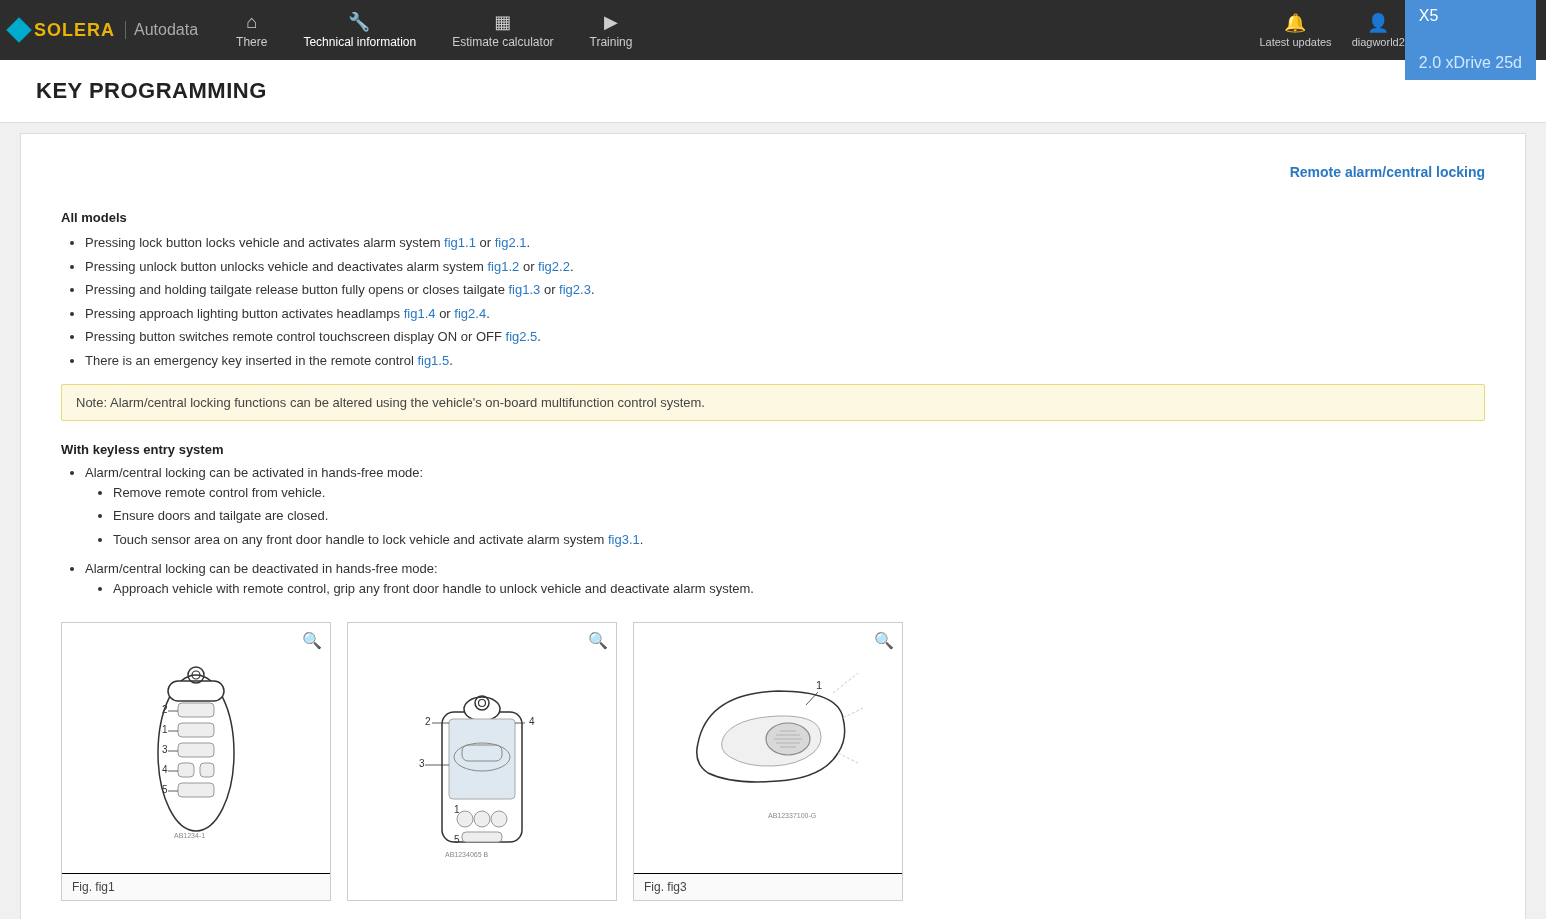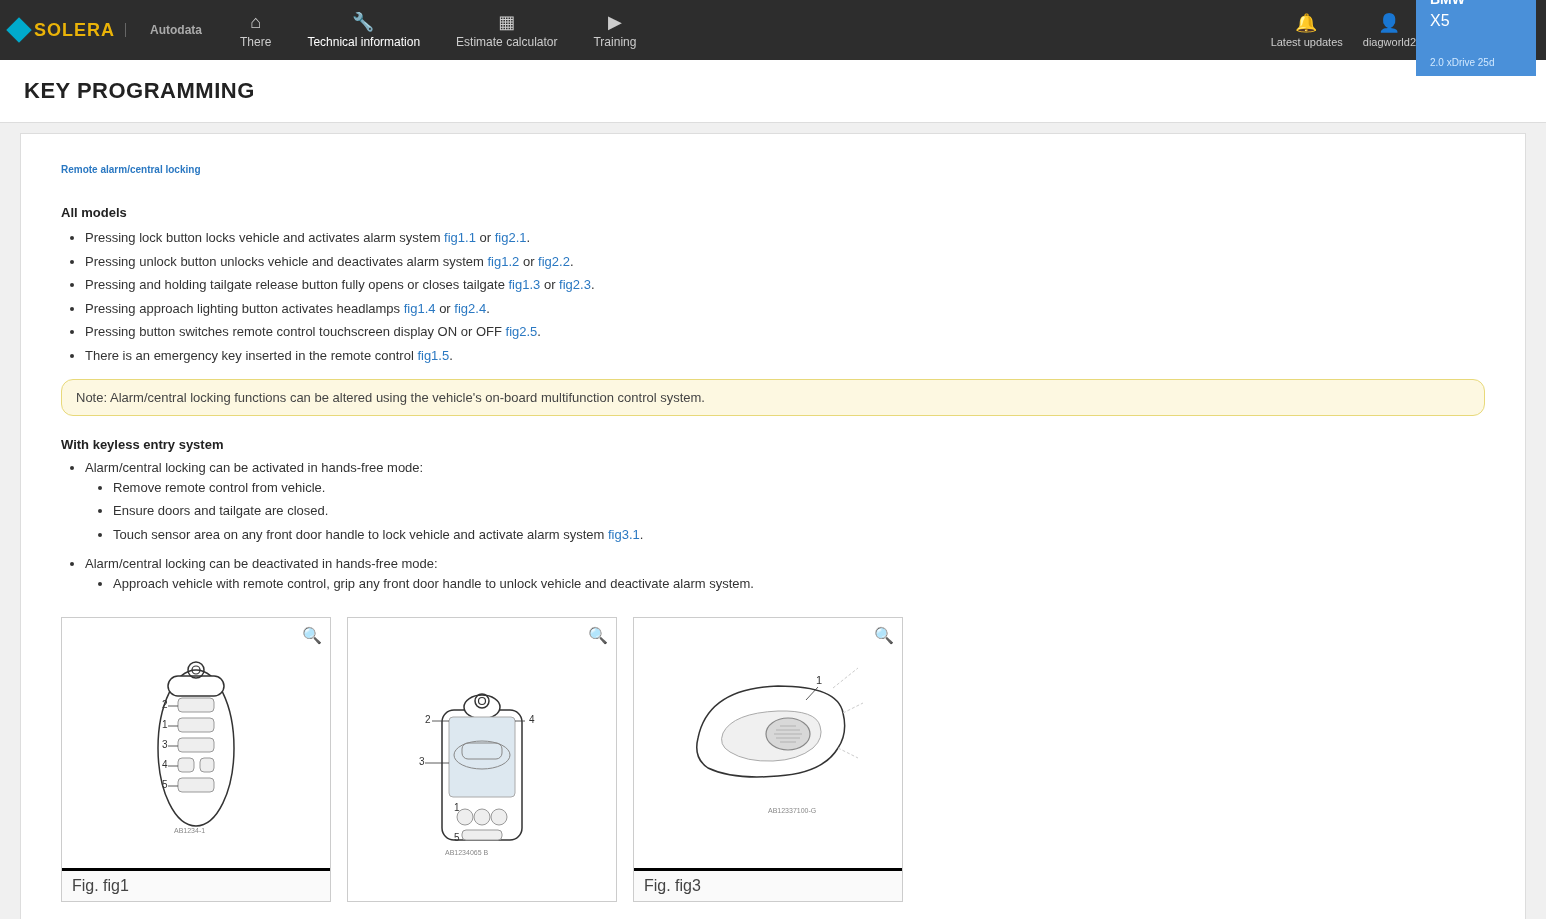--- a/index.html
+++ b/index.html
@@ -20,25 +20,24 @@
       margin-right: 20px;
     }
     .nav-logo-text {
       color: #eab308;
       font-size: 18px;
       font-weight: bold;
       letter-spacing: 1px;
     }
     .nav-logo-sub {
       color: #aaa;
-      font-size: 12px;
+      font-size: 16px;
       margin-left: 10px;
       border-left: 1px solid #666;
-      padding-left: 24px;
-      font-weight: bold;
+      padding-left: 8px;
     }
     .nav-items {
       display: flex;
       align-items: center;
       flex: 1;
     }
     .nav-item {
       display: flex;
       flex-direction: column;
       align-items: center;
@@ -71,53 +70,54 @@
       color: #fff;
       padding: 6px 14px;
       font-size: 12px;
       line-height: 1.4;
       min-width: 120px;
       display: flex;
       flex-direction: column;
     }
     .vehicle-badge .brand { font-weight: bold; font-size: 14px; }
     .vehicle-badge .model { font-size: 16px; }
-    .vehicle-badge .variant { font-size: 10px; color: #d0e8ff; margin-top: 24px; }
+    .vehicle-badge .variant { font-size: 16px; color: #d0e8ff; margin-top: 24px; }
 
     
     .main-content {
       background: #f0f0f0;
       padding: 0;
     }
 
     .page-title-bar {
       background: #fff;
-      padding: 18px 24px;
+      padding: 18px 36px;
       border-bottom: 1px solid #ddd;
     }
     .page-title {
       font-size: 22px;
       font-weight: bold;
       color: #222;
       text-transform: uppercase;
       letter-spacing: 0.5px;
     }
 
     .content-area {
       background: #fff;
       margin: 10px 20px;
       padding: 30px 40px;
       border: 1px solid #ddd;
     }
 
     .section-title {
       color: #2a78c2;
-      font-size: 10px;
+      font-size: 14px;
       font-weight: bold;
       margin-bottom: 29px;
+      text-align: right;
     }
 
     .subsection-title {
       font-weight: bold;
       font-size: 13px;
       margin-bottom: 6px;
       color: #222;
     }
 
     .all-models-title {
@@ -149,21 +149,21 @@
       text-decoration: none;
     }
 
     .note-box {
       background: #fdf8e1;
       border: 1px solid #e8d97a;
       padding: 10px 14px;
       margin: 14px 0;
       font-size: 13px;
       color: #444;
-      border-radius: 12px;
+      border-radius: 2px;
     }
 
     .keyless-section {
       margin-top: 21px;
     }
 
     
     .figures-row {
       display: flex;
       gap: 16px;
@@ -189,24 +189,24 @@
     }
     .figure-image-area {
       flex: 1;
       display: flex;
       align-items: center;
       justify-content: center;
       padding: 20px;
       min-height: 240px;
     }
     .figure-caption {
-      font-size: 16px;
+      font-size: 12px;
       color: #444;
       padding: 6px 10px;
-      border-top: 3px solid #000000;
+      border-top: 1px solid #000000;
       background: #fafafa;
     }
 
     
     svg { overflow: visible; }
 
     
     .logo-diamond {
       display: inline-block;
       width: 18px;

